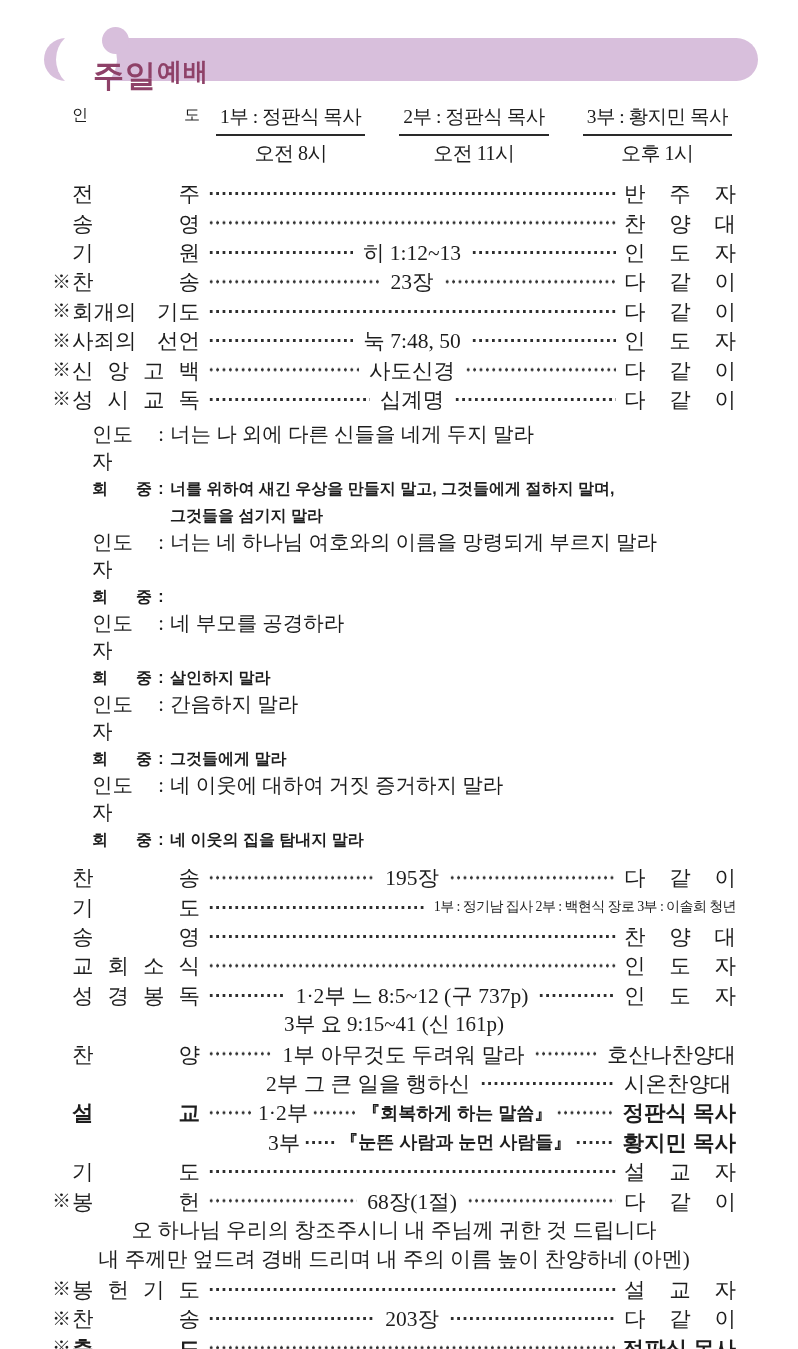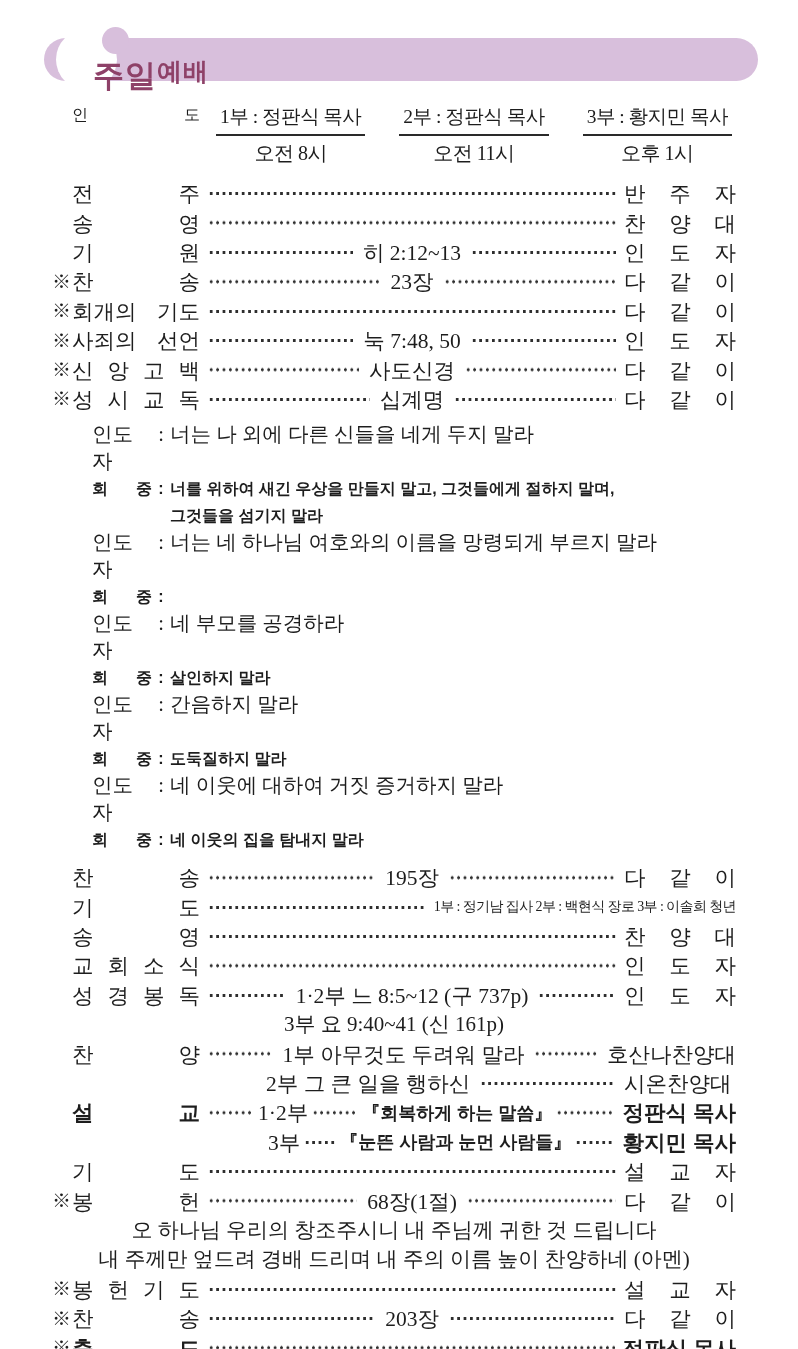--- a/index.html
+++ b/index.html
@@ -136,21 +136,21 @@
     <div class="mid">
         <span class="dots"></span>
       </div>
     <span class="rgt">찬 양 대</span>
   </div>
   <div class="row">
     <span class="star"></span>
     <span class="lbl">기 원</span>
     <div class="mid">
       <span class="dots"></span>
-      <span class="ctr">히 2:12~13</span>
+      <span class="ctr">히 1:12~13</span>
       <span class="dots"></span>
     </div>
     <span class="rgt">인 도 자</span>
   </div>
   <div class="row">
     <span class="star">※</span>
     <span class="lbl">찬 송</span>
     <div class="mid">
       <span class="dots"></span>
       <span class="ctr">23장</span>
@@ -229,21 +229,21 @@
         <span class="txt">살인하지 말라</span>
     </div>
     <div class="cmd">
       <span class="spk">인도자</span>
         <span class="col">:</span>
         <span class="txt">간음하지 말라</span>
     </div>
     <div class="cmd bold">
       <span class="spk">회 중</span>
         <span class="col">:</span>
-        <span class="txt">도둑질하지 말라</span>
+        <span class="txt">그것들에게 말라</span>
     </div>
     <div class="cmd">
       <span class="spk">인도자</span>
         <span class="col">:</span>
         <span class="txt">네 이웃에 대하여 거짓 증거하지 말라</span>
     </div>
     <div class="cmd bold">
       <span class="spk">회 중</span>
         <span class="col">:</span>
         <span class="txt">네 이웃의 집을 탐내지 말라</span>
@@ -287,21 +287,21 @@
   <div class="row">
     <span class="star"></span>
     <span class="lbl">성 경 봉 독</span>
     <div class="mid">
       <span class="dots"></span>
       <span class="ctr">1·2부 느 8:5~12 (구 737p)</span>
       <span class="dots"></span>
     </div>
     <span class="rgt">인 도 자</span>
   </div>
-  <div class="center-line">3부  요 9:40~41 (신 161p)</div>
+  <div class="center-line">3부  요 9:15~41 (신 161p)</div>
   <div class="row">
     <span class="star"></span>
     <span class="lbl">찬 양</span>
     <div class="mid">
       <span class="dots"></span>
       <span class="ctr">1부 아무것도 두려워 말라</span>
       <span class="dots"></span>
     </div>
     <span class="rgt">호산나찬양대</span>
   </div>

